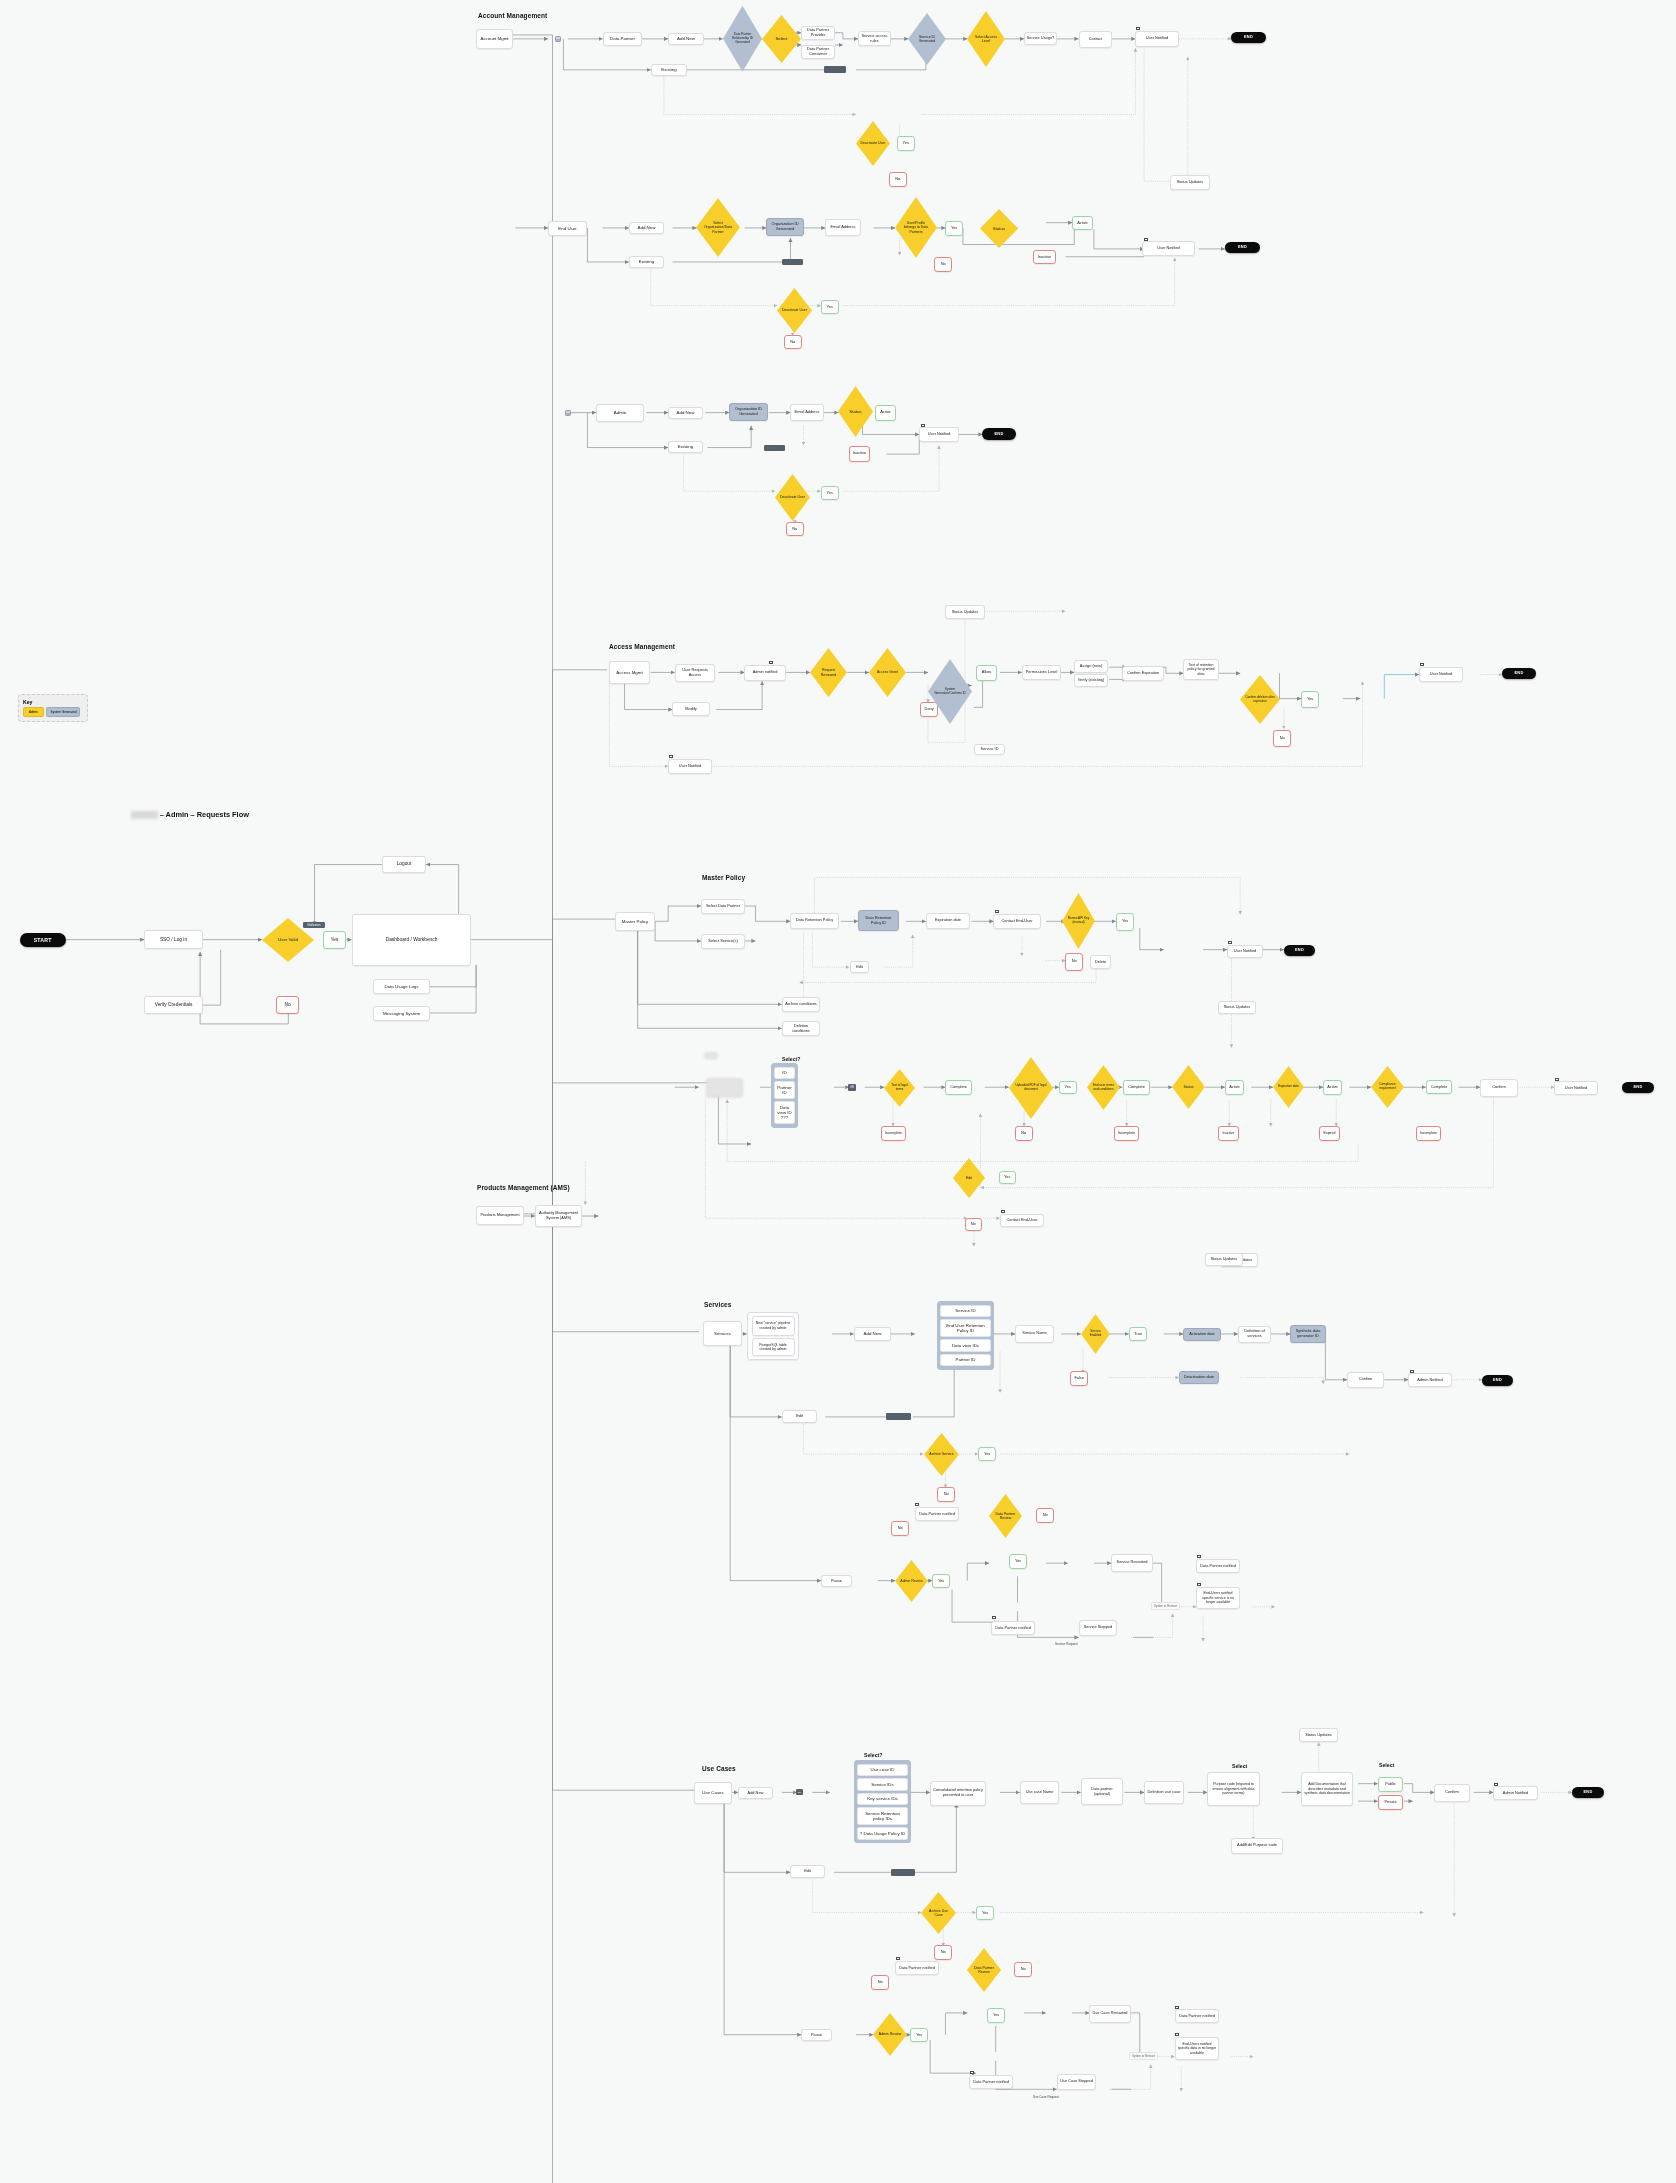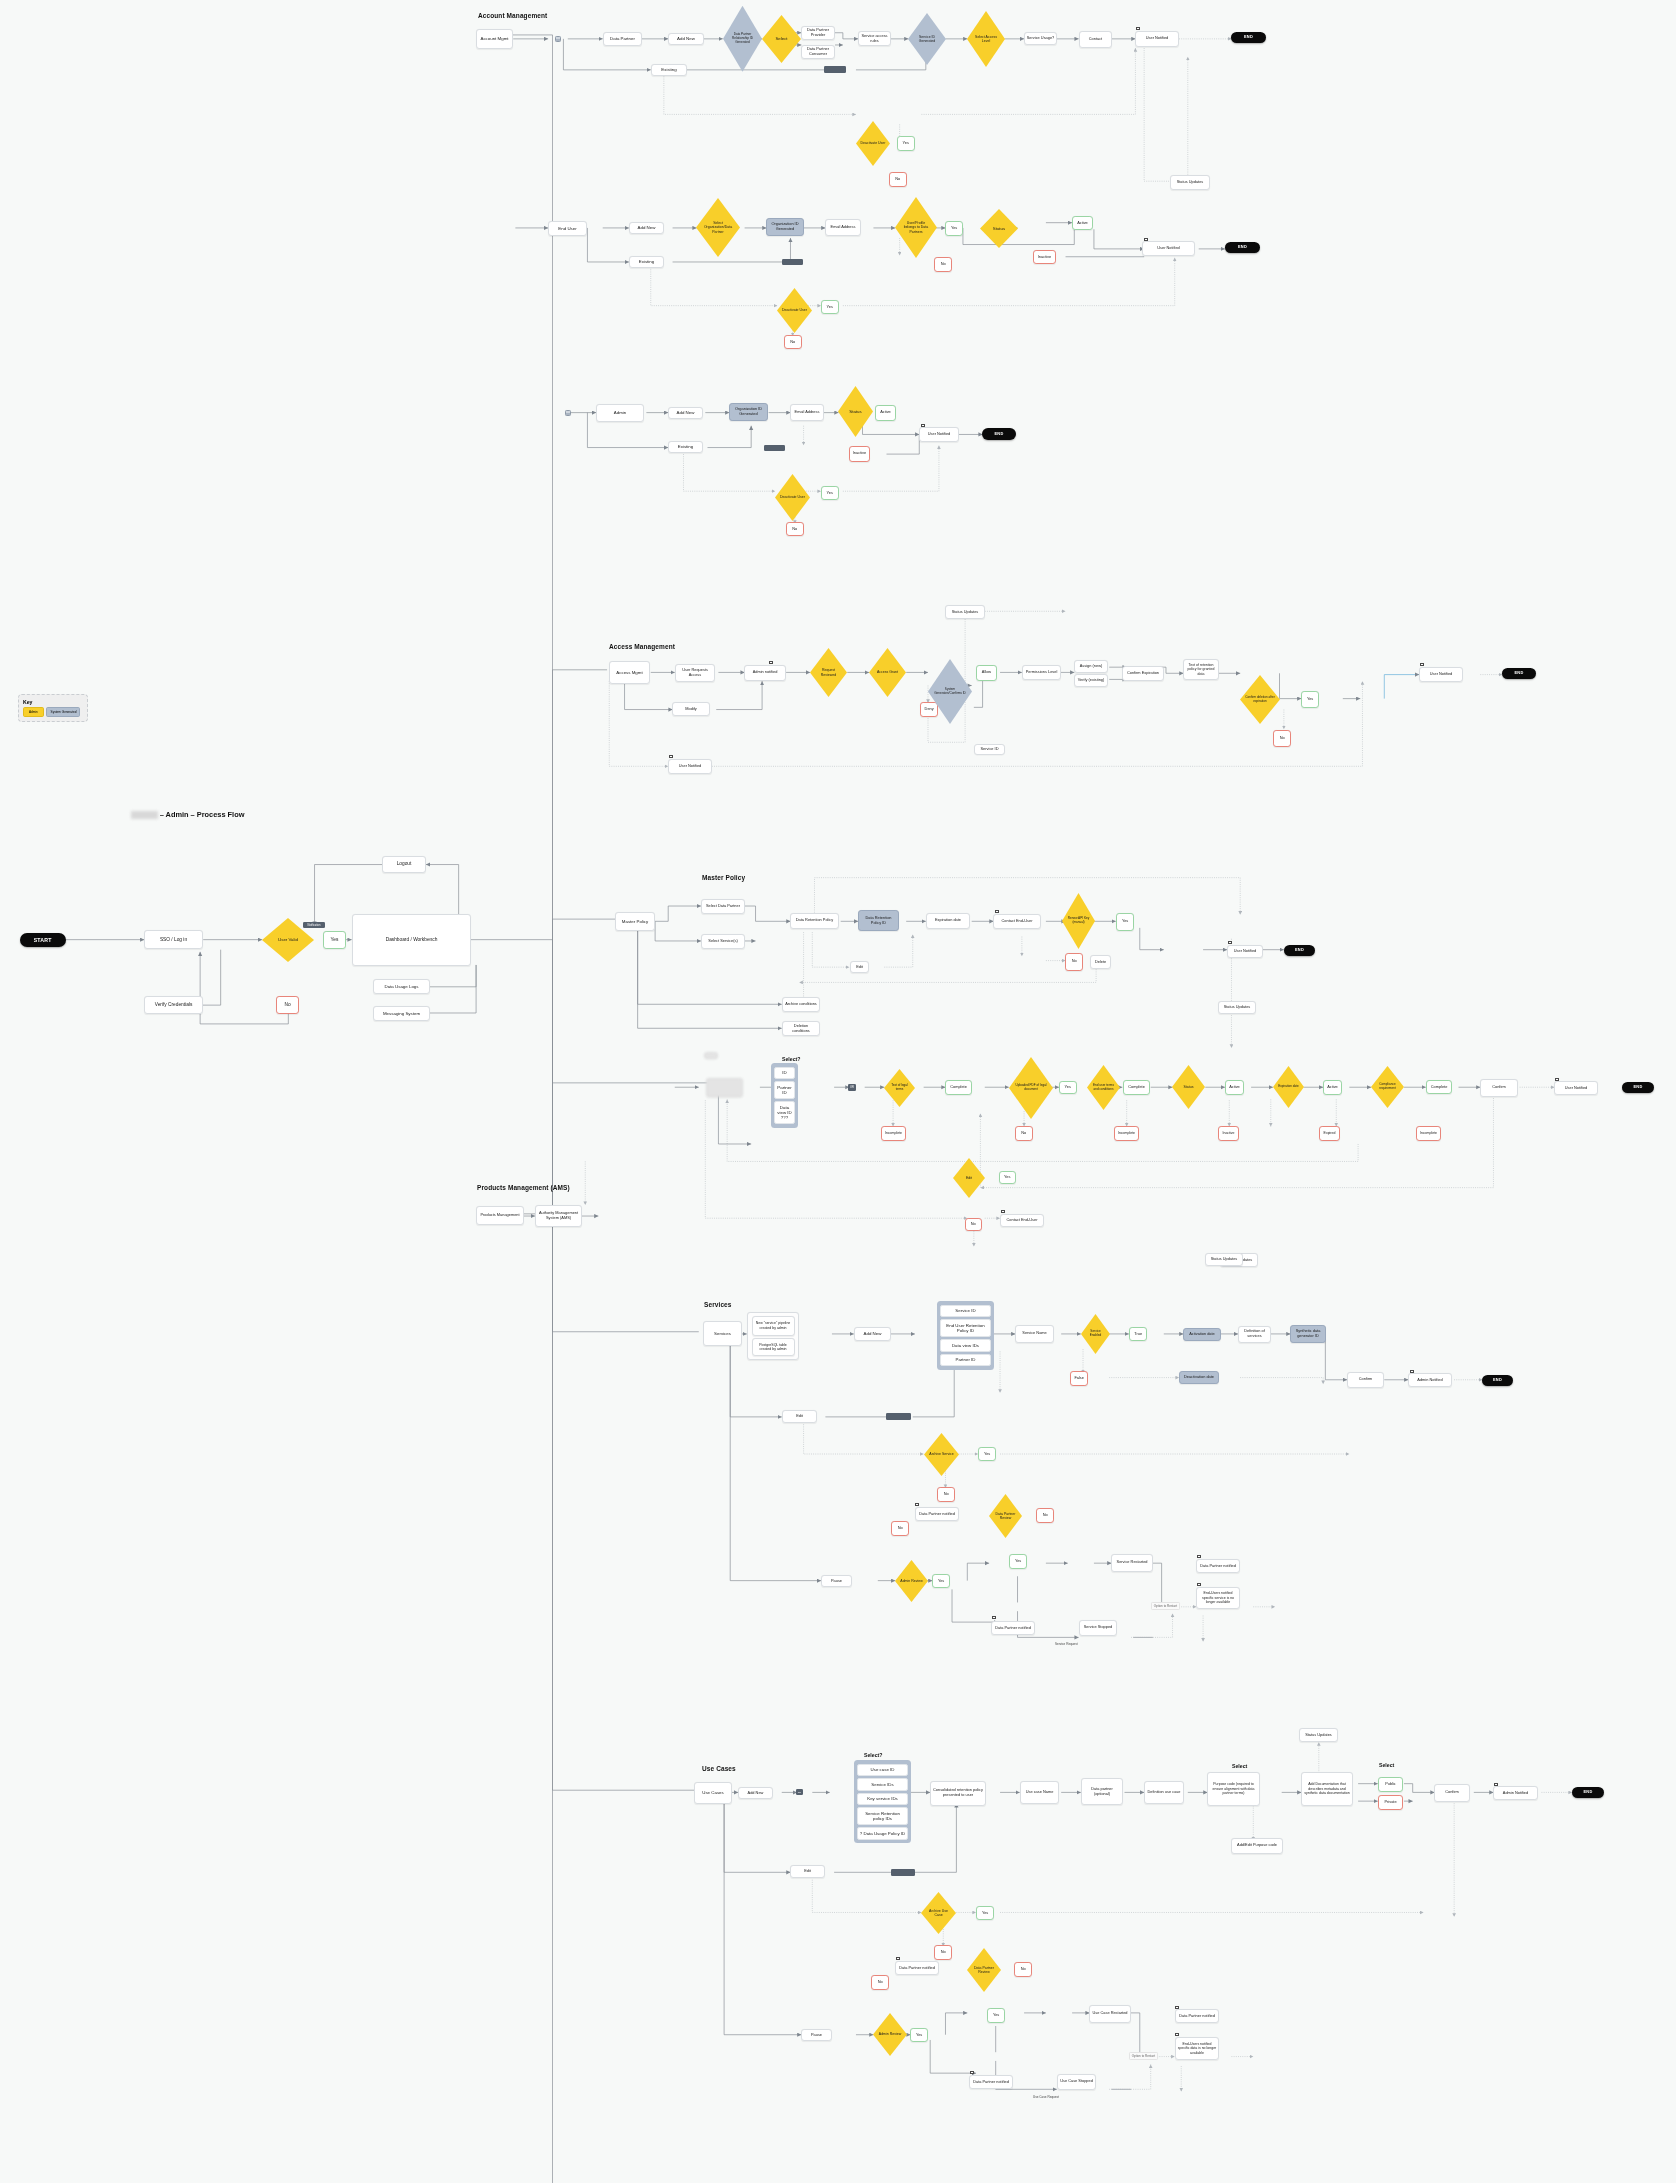--- a/index.html
+++ b/index.html
@@ -495,21 +495,21 @@
 
 <div class="keybox" style="left:17.5px;top:694px;width:70px;">
   <h4>Key</h4>
   <div class="keyrow">
     <div class="chip adm">Admin</div>
     <div class="chip sysgen">System Generated</div>
   </div>
 </div>
 
 <div class="main-title" style="left:131px;top:810px;">
-  <span class="title-blur"></span><span>– Admin – Process Flow</span>
+  <span class="title-blur"></span><span>– Admin – Requests Flow</span>
 </div>
 
 <div class="node term" style="left:19.6px;top:933px;width:46px;height:14px;">START</div>
 <div class="node" style="left:144px;top:930px;width:59px;height:19px;">SSO / Log in</div>
 <div class="dia" style="left:262px;top:918px;width:52px;height:44px;">
       <span class="lbl">User Valid</span>
     </div>
 <div class="node yes" style="left:323px;top:931px;width:23px;height:17.5px;">Yes</div>
 <div class="node no" style="left:276px;top:996px;width:23px;height:17.5px;">No</div>
 <div class="node" style="left:144px;top:996px;width:59px;height:17.5px;">Verify Credentials</div>

